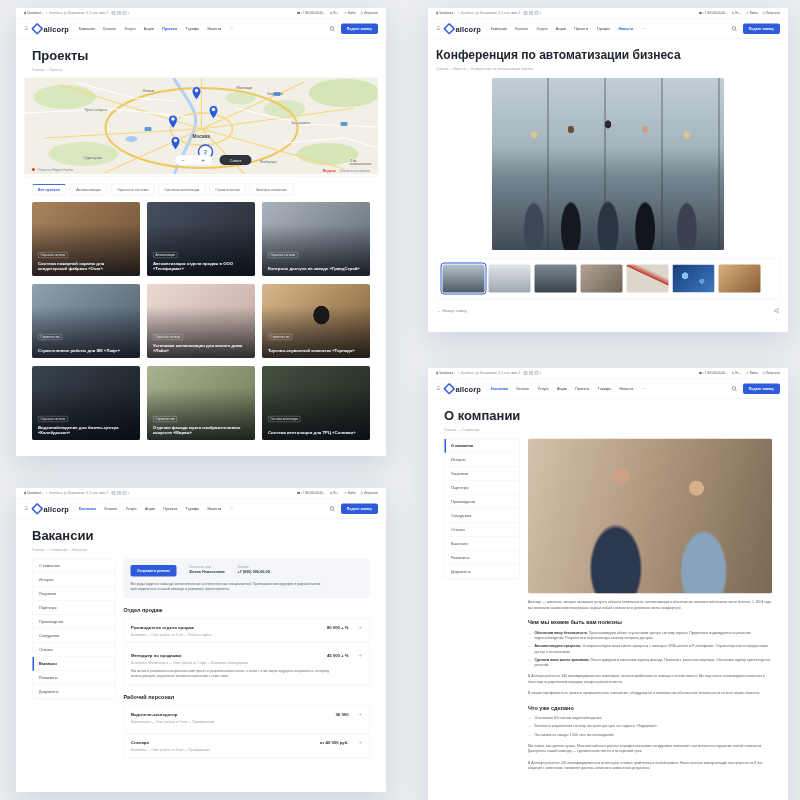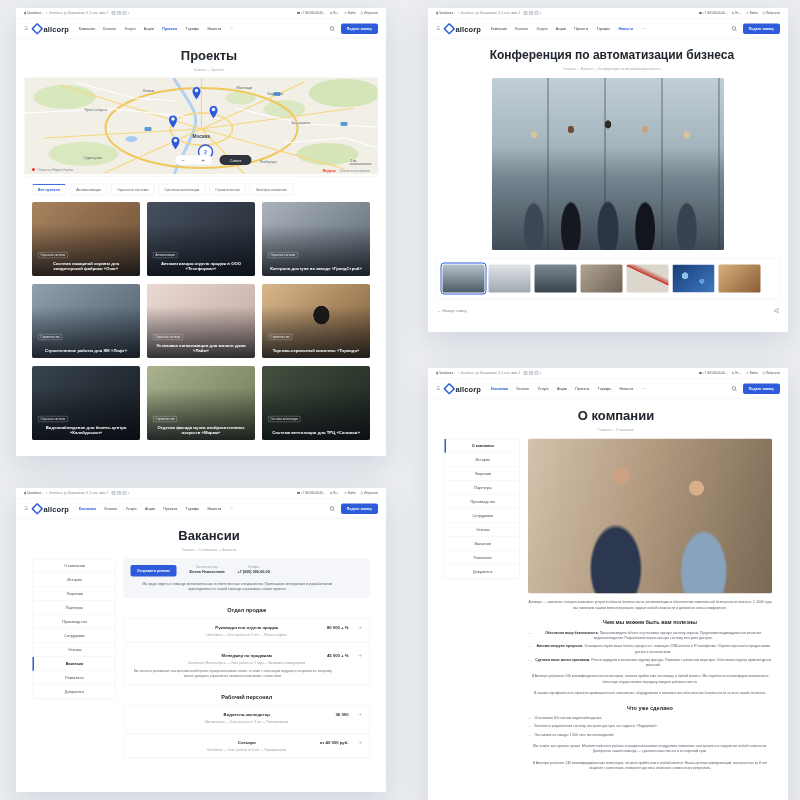--- a/index.html
+++ b/index.html
@@ -1,17 +1,17 @@
 <!DOCTYPE html>
 <html><head>
 <meta charset="utf-8">
 <style>
   html,body{margin:0;padding:0;}
   body{width:800px;height:800px;background:#eceef2;font-family:"Liberation Sans","DejaVu Sans",sans-serif;position:relative;overflow:hidden;}
-  .shot{position:absolute;background:#f0abfc;box-shadow:0 10px 30px rgba(40,55,90,.14);overflow:hidden;text-align:center;}
+  .shot{position:absolute;background:#f0abfc;box-shadow:0 10px 30px rgba(40,55,90,.14);overflow:hidden;}
   .inner{position:absolute;left:0;top:0;transform:scale(.5);transform-origin:0 0;background:#fff;}
   
   .topbar{height:20px;display:flex;align-items:center;padding:0 16px;font-size:5.5px;color:#6b7280;border-bottom:1px solid #f1f2f5;gap:7px;white-space:nowrap;}
   .tb-city{display:flex;align-items:center;gap:2px;color:#444;}
   .tb-addr{color:#8a9097;}
   .tb-soc{display:flex;gap:3px;align-items:center;}
   .soc{width:8px;height:8px;border-radius:2px;background:#c3cad4;color:#fff;font-size:5px;display:flex;align-items:center;justify-content:center;}
   .tb-right{margin-left:auto;display:flex;gap:10px;align-items:center;}
   .tb-item{display:flex;align-items:center;gap:2px;color:#555;}
   .caret{font-size:4px;color:#9aa0a8;}

